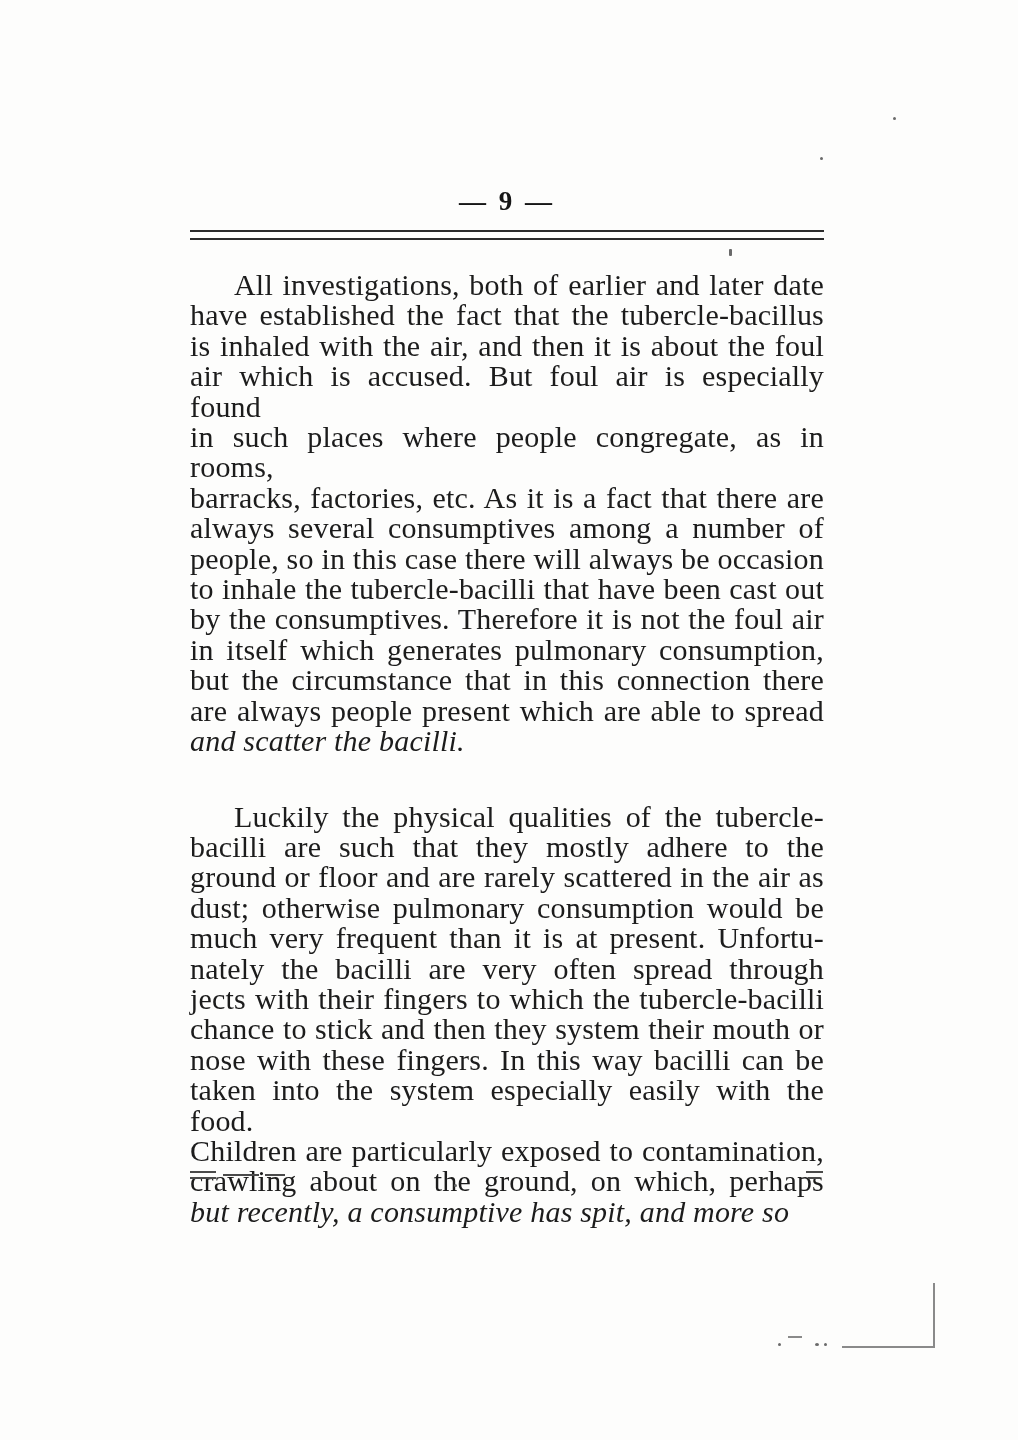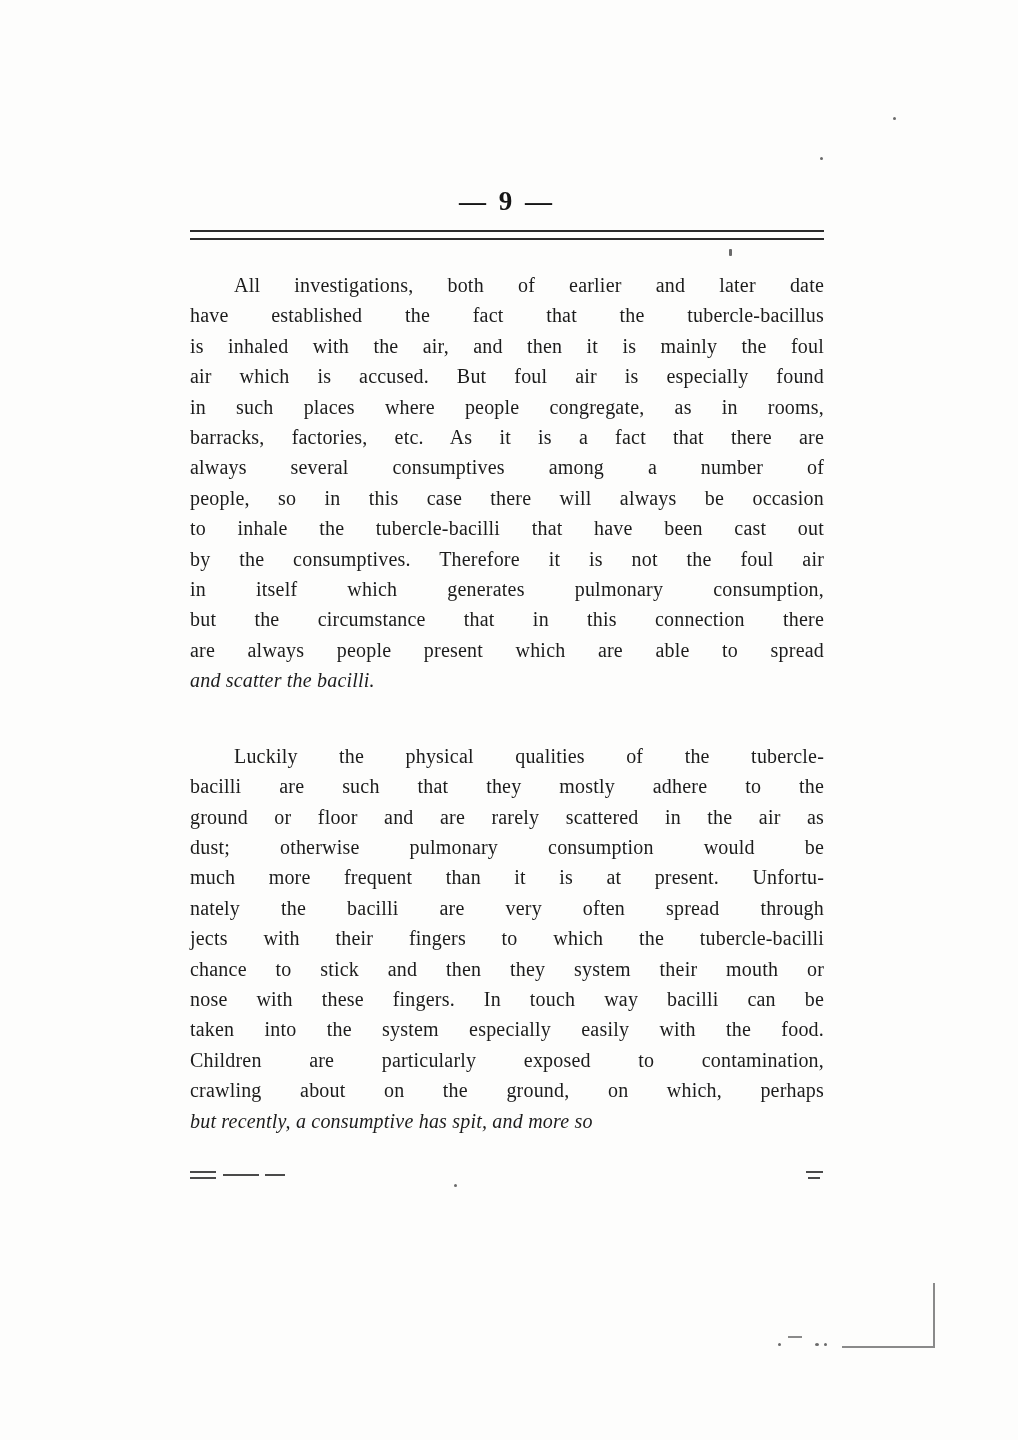--- a/index.html
+++ b/index.html
@@ -35,21 +35,21 @@
   .head-rule {
     margin-top: 13px;
     height: 6px;
     border-top: 2px solid #2b2b2b;
     border-bottom: 2px solid #2b2b2b;
   }
   .paragraphs {
     margin-top: 30px;
   }
   .paragraph {
-    font-size: 20px;
+    font-size: 30px;
     line-height: 30.4px;
     font-weight: 500;
   }
   .paragraph + .paragraph {
     margin-top: 45px;
   }
   .line {
     text-align: justify;
     text-align-last: justify;
     letter-spacing: 0.2px;
@@ -80,43 +80,43 @@
 
   <div class="text-block">
     <div class="page-number">— 9 —</div>
 
     <div class="head-rule"></div>
 
     <div class="paragraphs">
         <div class="paragraph">
           <div class="line first">All investigations, both of earlier and later date</div>
           <div class="line">have established the fact that the tubercle-bacillus</div>
-          <div class="line">is inhaled with the air, and then it is mainly the foul</div>
+          <div class="line">is inhaled with the air, and then it is about the foul</div>
           <div class="line">air which is accused.  But foul air is especially found</div>
           <div class="line">in such places where people congregate, as in rooms,</div>
           <div class="line">barracks, factories, etc.  As it is a fact that there are</div>
           <div class="line">always several consumptives among a number of</div>
           <div class="line">people, so in this case there will always be occasion</div>
           <div class="line">to inhale the tubercle-bacilli that have been cast out</div>
           <div class="line">by the consumptives.  Therefore it is not the foul air</div>
           <div class="line">in itself which generates pulmonary consumption,</div>
           <div class="line">but the circumstance that in this connection there</div>
           <div class="line">are always people present which are able to spread</div>
           <div class="line last">and scatter the bacilli.</div>
         </div>
         <div class="paragraph">
           <div class="line first">Luckily the physical qualities of the tubercle-</div>
           <div class="line">bacilli are such that they mostly adhere to the</div>
           <div class="line">ground or floor and are rarely scattered in the air as</div>
           <div class="line">dust; otherwise pulmonary consumption would be</div>
-          <div class="line">much more frequent than it is at present.  Unfortu-</div>
+          <div class="line">much very frequent than it is at present.  Unfortu-</div>
           <div class="line">nately the bacilli are very often spread through</div>
           <div class="line">jects with their fingers to which the tubercle-bacilli</div>
           <div class="line">chance to stick and then they system their mouth or</div>
-          <div class="line">nose with these fingers.  In touch way bacilli can be</div>
+          <div class="line">nose with these fingers.  In this way bacilli can be</div>
           <div class="line">taken into the system especially easily with the food.</div>
           <div class="line">Children are particularly exposed to contamination,</div>
           <div class="line">crawling about on the ground, on which, perhaps</div>
           <div class="line last">but recently, a consumptive has spit, and more so</div>
         </div>
       </div>
   </div>
 
   <div class="artifact" style="left:190px; top:1171px; width:26px; height:2px;"></div>
   <div class="artifact" style="left:190px; top:1177px; width:26px; height:2px;"></div>

